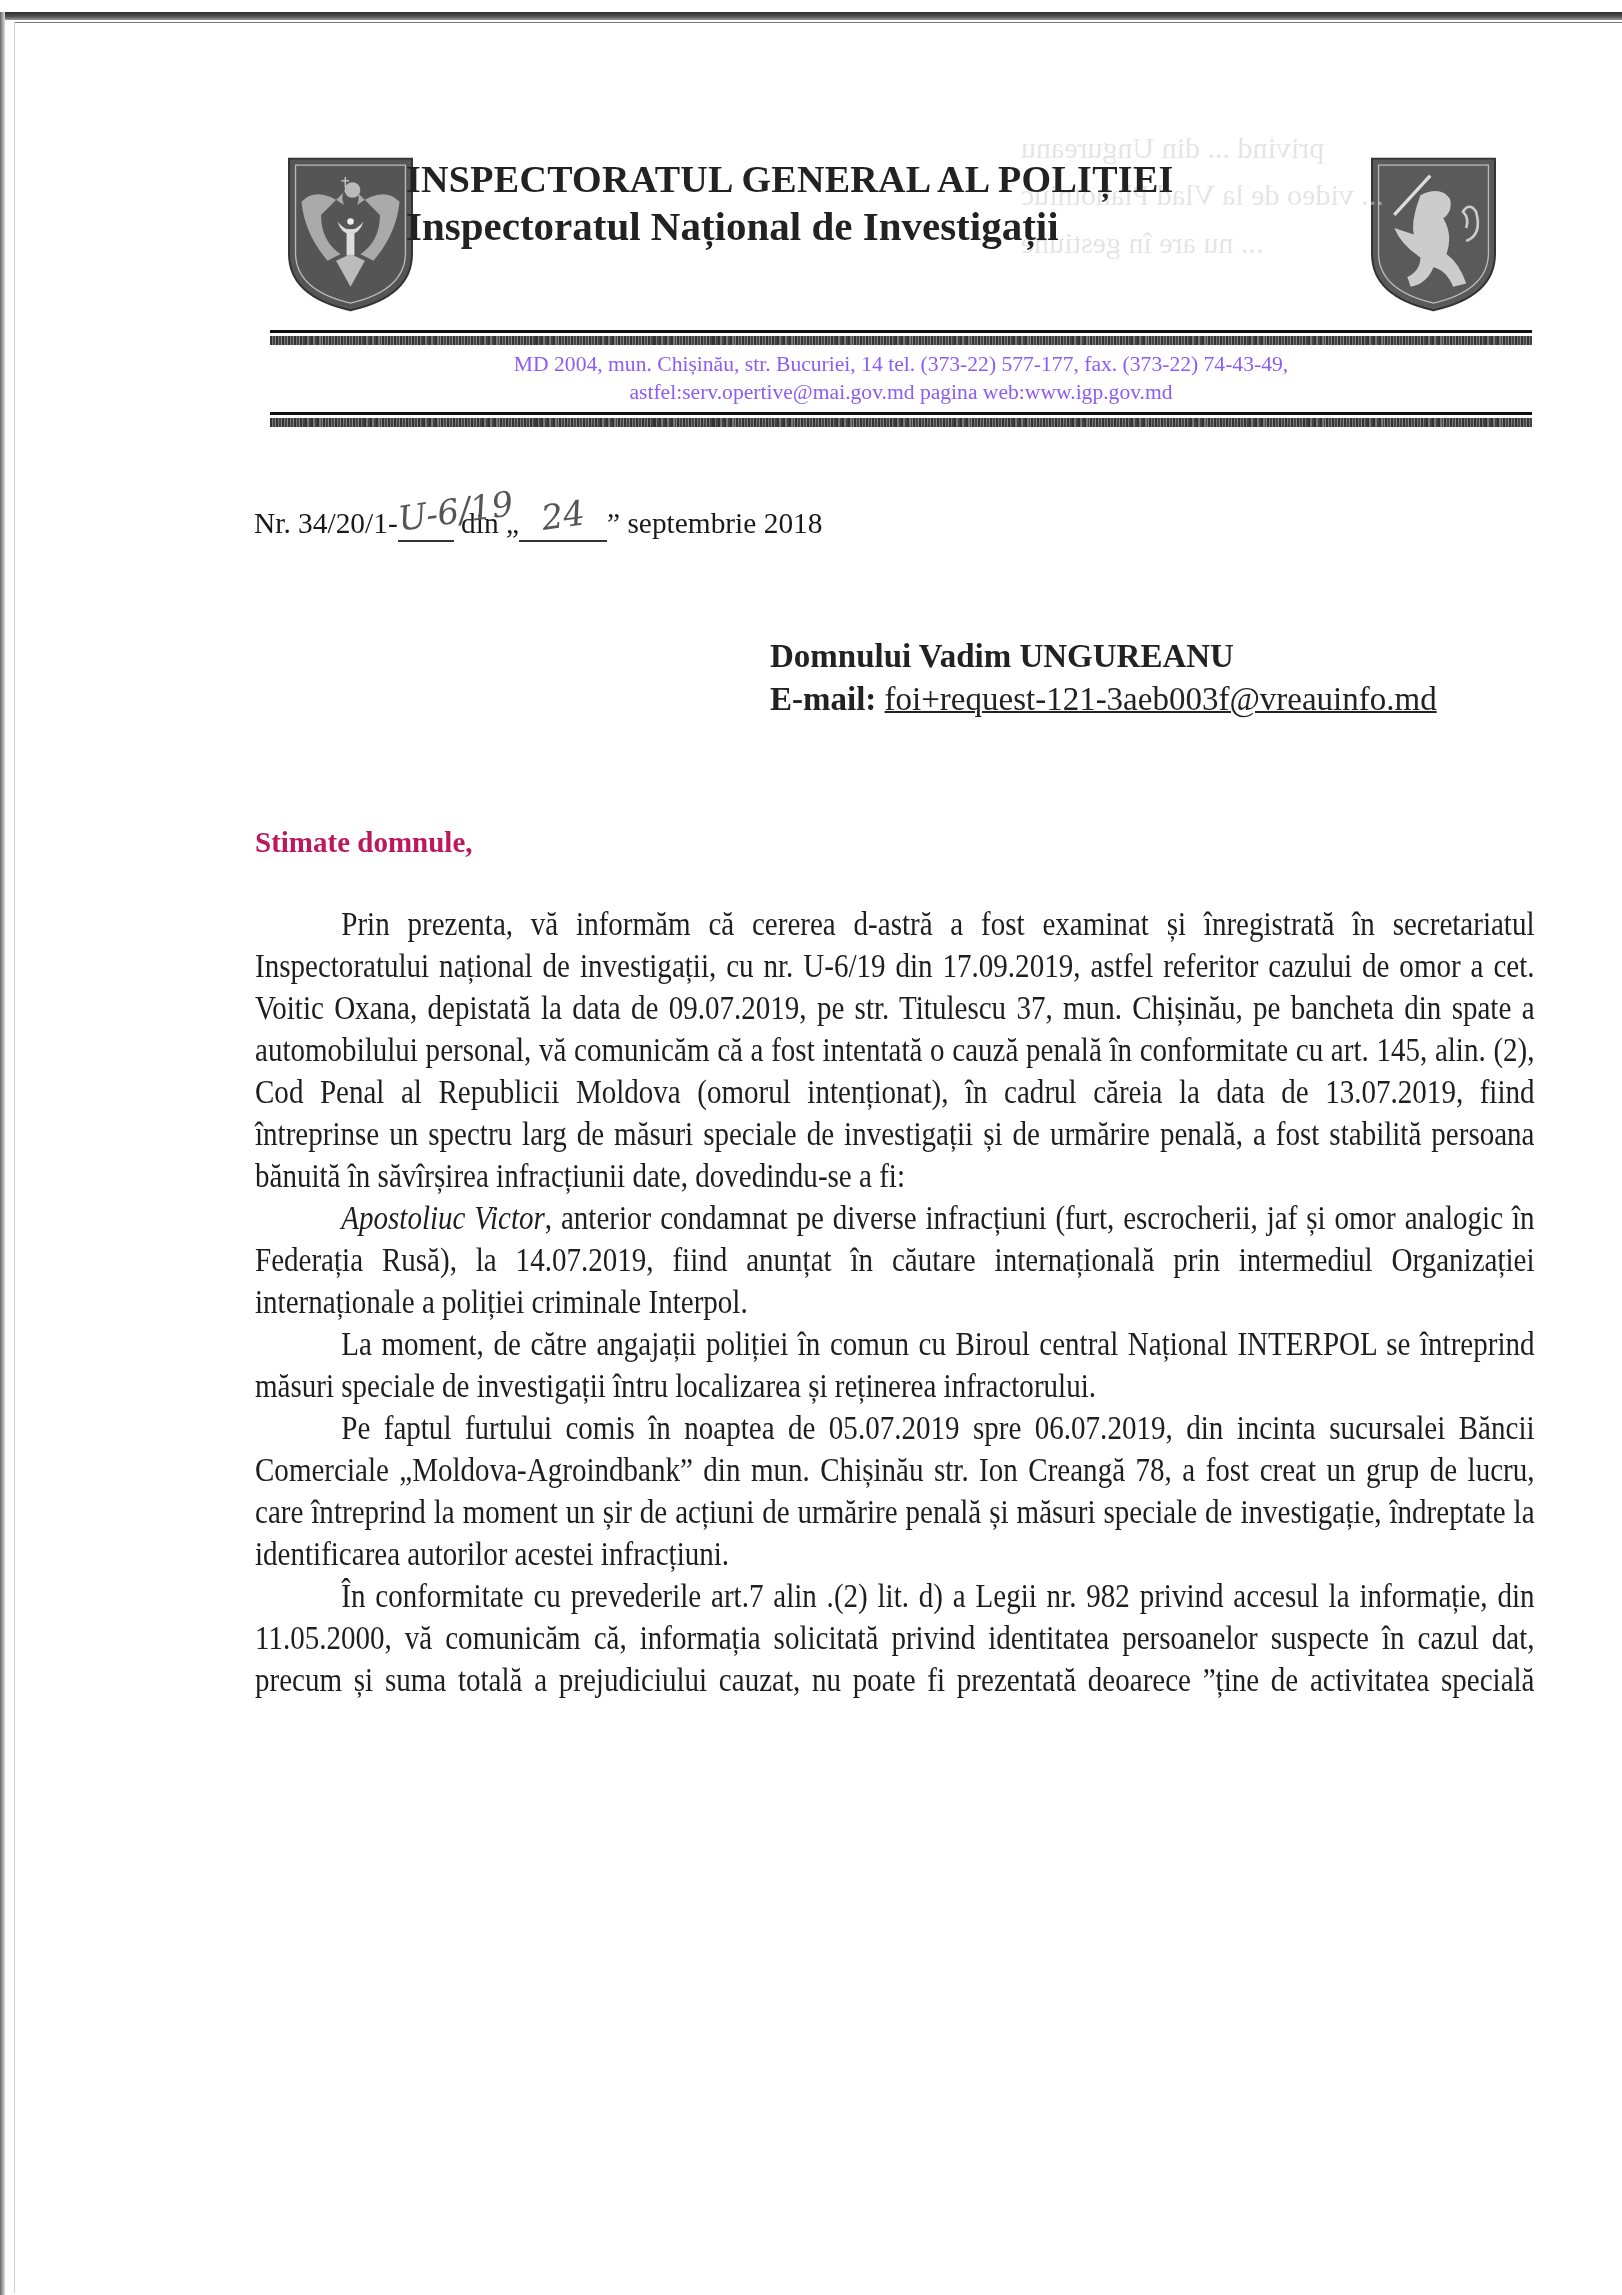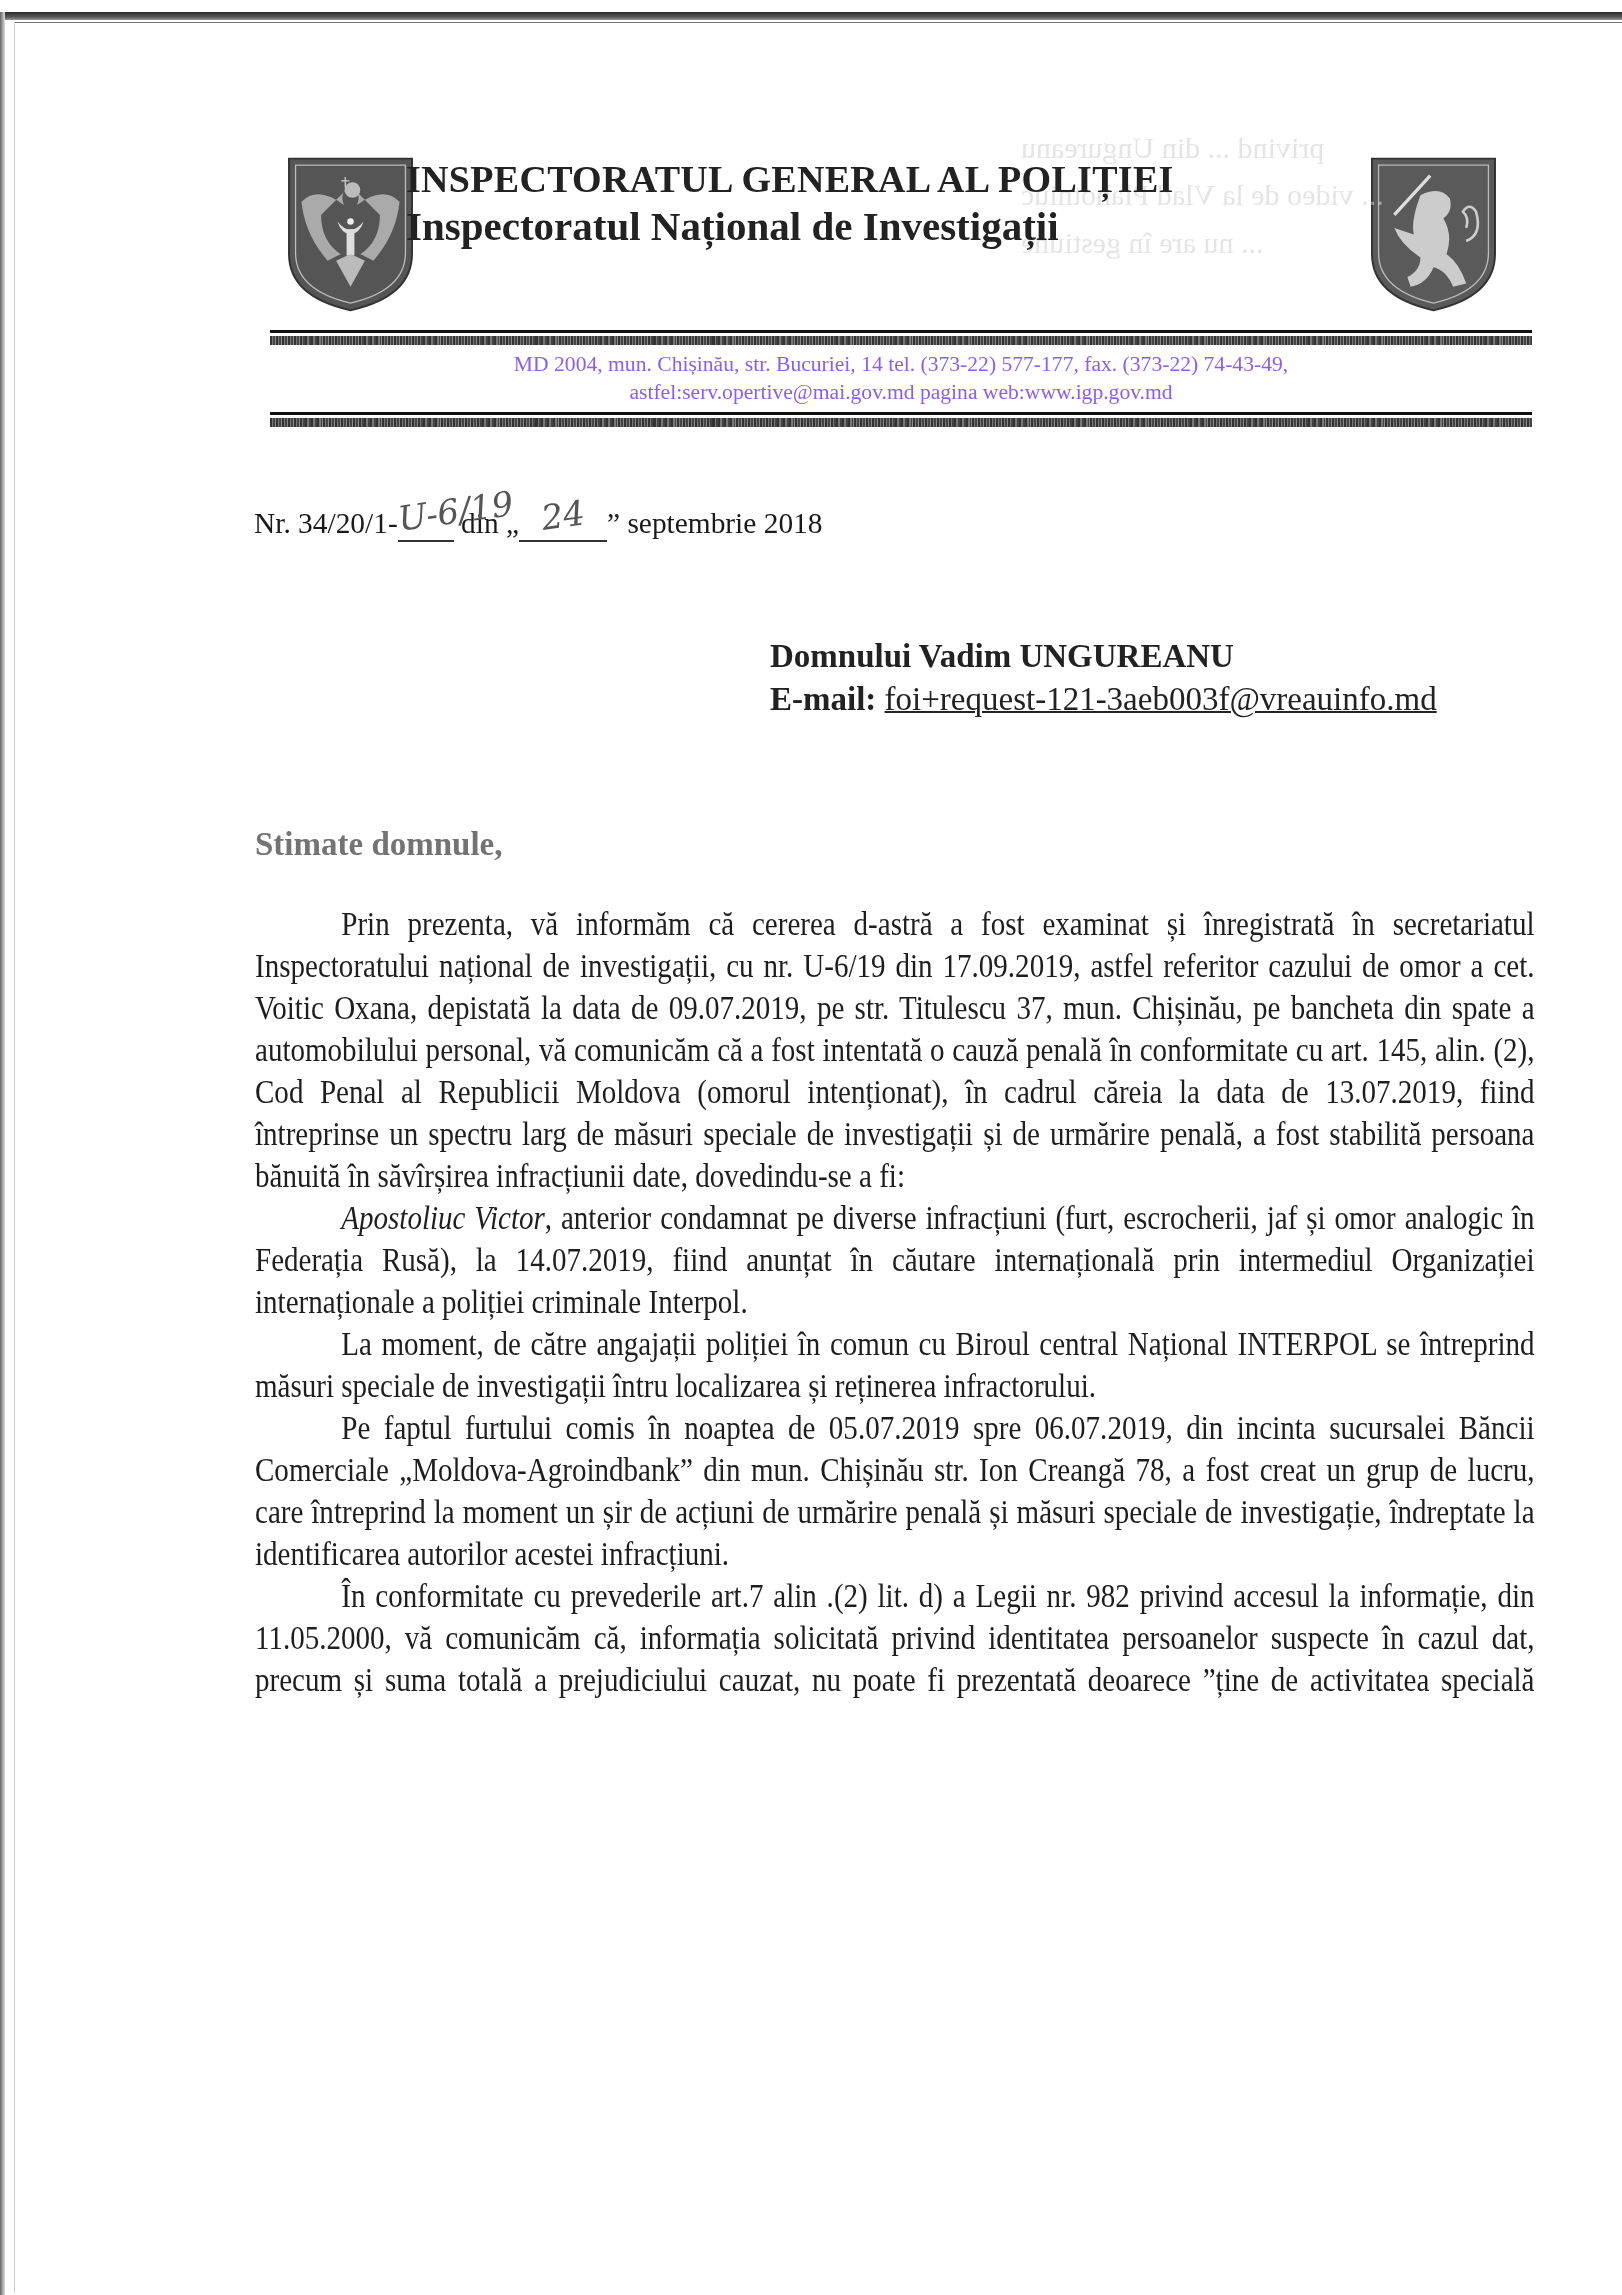--- a/index.html
+++ b/index.html
@@ -61,21 +61,21 @@
   }
   .recipient {
     position: absolute; left: 770px; font-weight: bold; font-size: 33px; white-space: nowrap; color: #222;
   }
   .recipient-name { top: 638px; }
   .recipient-email { top: 681px; }
   .recipient-email .email-value {
     font-weight: normal; text-decoration: underline; text-decoration-thickness: 2px; color: #222;
   }
   .salutation {
-    position: absolute; left: 255px; top: 826px; font-size: 33px; font-weight: bold; color: #737373;
+    position: absolute; left: 255px; top: 826px; font-size: 29px; font-weight: bold; color: #be185d;
   }
   .body-text {
     position: absolute; left: 255px; top: 903px; width: 1279px;
     font-size: 33px; line-height: 42px; text-align: justify; color: #1e1e1e;
     transform: scaleX(0.88); transform-origin: left top;
   }
   .body-text p { margin: 0; text-indent: 98px; width: 1454px; text-align: justify; }
   .body-text em { font-style: italic; }
   .show-through {
     position: absolute; color: #cfcfcf; font-size: 30px; transform: scaleX(-1);

